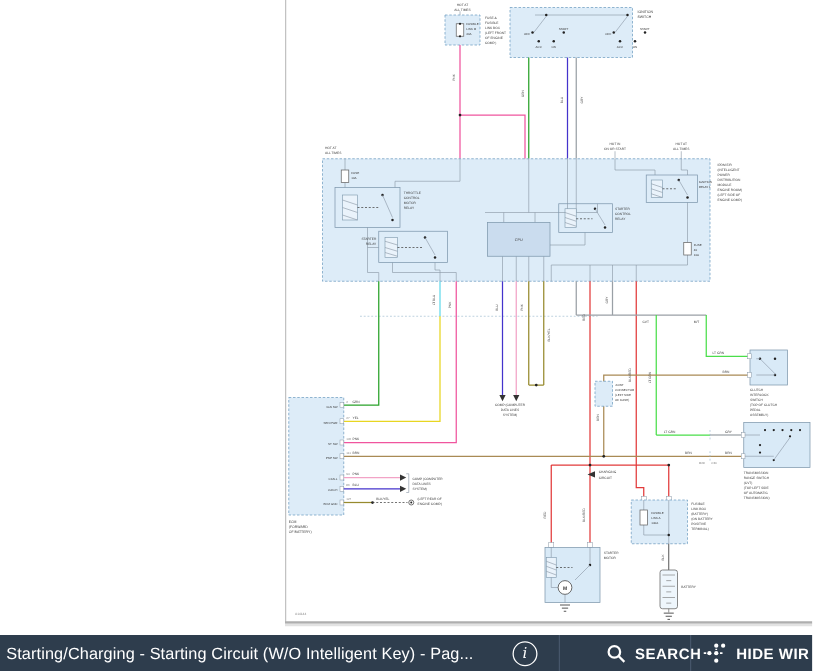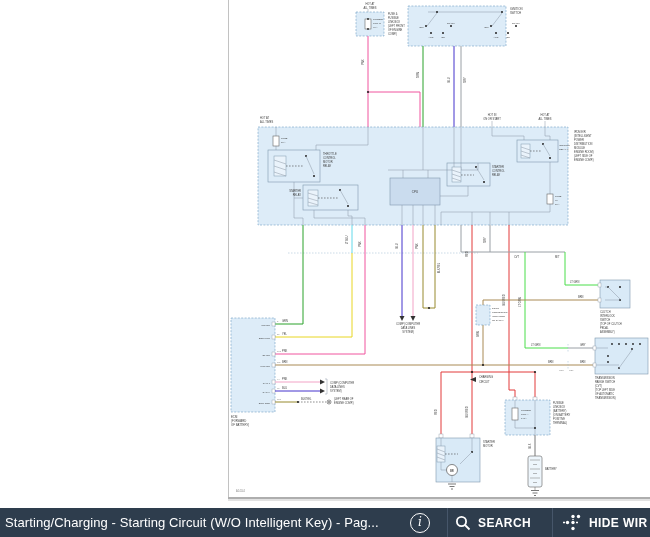--- a/index.html
+++ b/index.html
@@ -398,21 +398,21 @@
       <path class="gnd" d="M303,490.5 H311 M304.5,493 H309.5 M306,495.5 H308"></path>
     </g>
 
     <text class="t26 gy" x="8" y="492">A14144</text>
   </svg>
 
   <div class="toolbar">
     <div class="tb-title">Starting/Charging - Starting Circuit (W/O Intelligent Key) - Pag...</div>
     <div class="tb-info">i</div>
     <div class="sep" style="left:447px;"></div>
-    <div class="tb-group" style="left:455px;">
+    <div class="tb-group" style="left:485px;">
       <svg width="16" height="16" viewBox="0 0 16 16">
         <circle cx="6.5" cy="6.5" r="4.6" fill="none" stroke="#fff" stroke-width="1.8"></circle>
         <line x1="10" y1="10" x2="14.5" y2="14.5" stroke="#fff" stroke-width="1.8"></line>
       </svg>
       <span class="tb-label">SEARCH</span>
     </div>
     <div class="sep" style="left:552px;"></div>
     <div class="tb-group" style="left:562px;">
       <svg width="20" height="19" viewBox="0 0 20 19">
         <circle cx="11" cy="3.5" r="1.7" fill="#fff"></circle>

